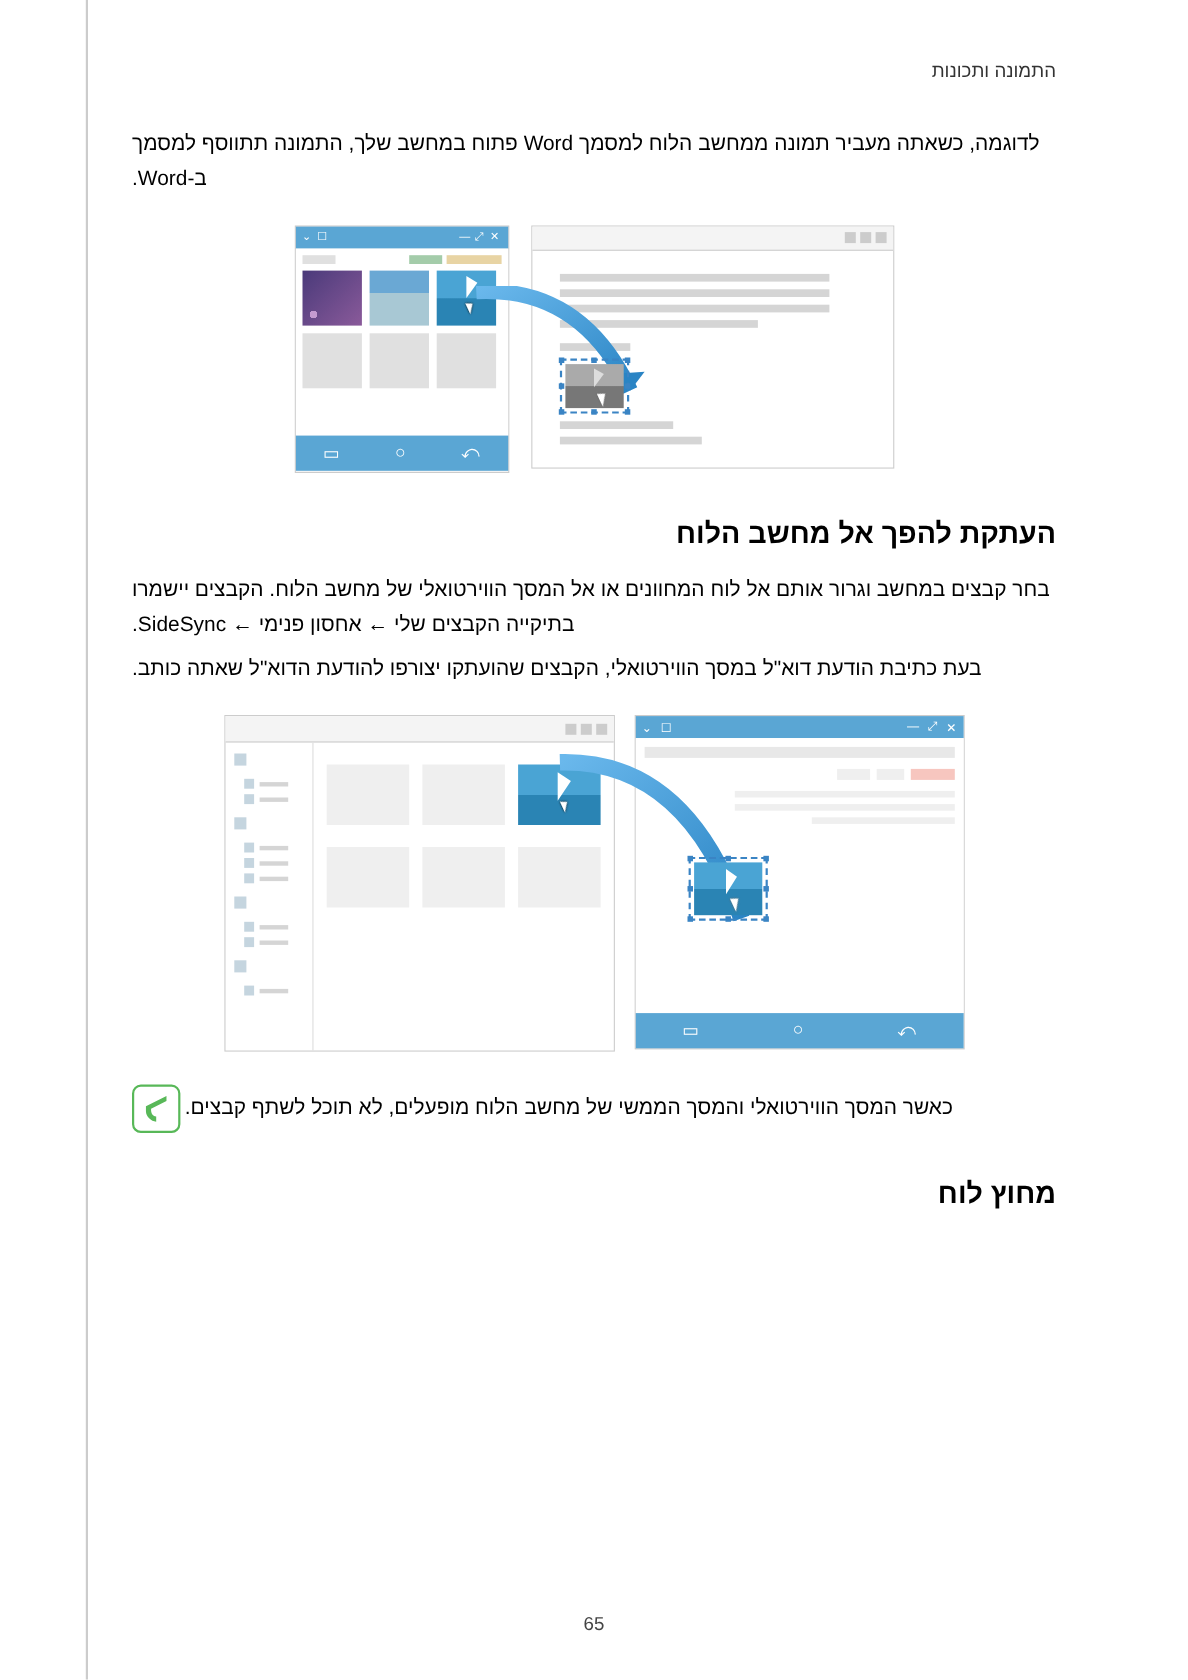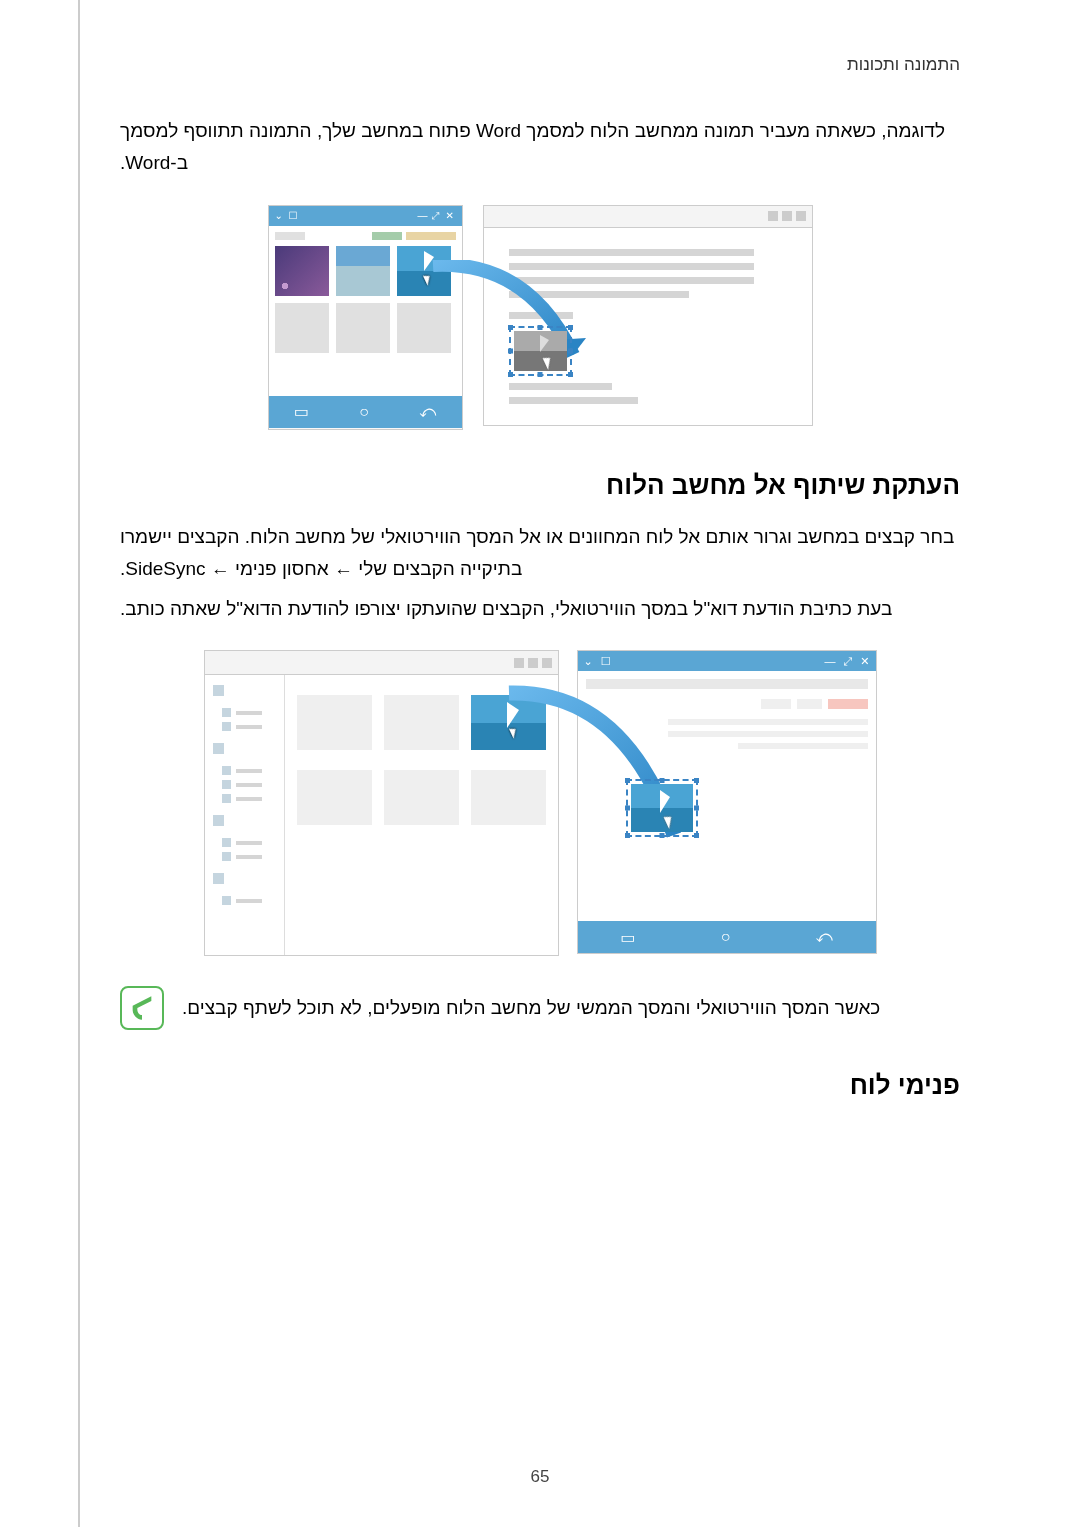--- a/index.html
+++ b/index.html
@@ -167,21 +167,21 @@
   .p2-selected .inner::after { content: ""; position: absolute; left: 48%; top: 12%; width: 0; height: 0; border-left: 10px solid #fff; border-top: 7px solid transparent; border-bottom: 16px solid transparent; }
   .phone2-navbar { height: 32px; background: #5aa6d4; display: flex; justify-content: space-around; align-items: center; color: #fff; font-size: 16px; }
 
   .arrow2 { position: absolute; top: 35px; left: 300px; width: 190px; height: 190px; pointer-events: none; }
 
   
   .info-row {
     display: flex;
     align-items: center;
     justify-content: flex-end;
-    gap: 18px;
+    gap: 4px;
     margin: 30px 0 12px 0;
   }
   .info-text { font-size: 19px; line-height: 1.7; text-align: right; }
   .info-icon {
     width: 44px; height: 44px; border: 2px solid #58b858; border-radius: 8px;
     display: flex; align-items: center; justify-content: center; flex-shrink: 0;
   }
   .info-icon svg { width: 28px; height: 28px; }
 
   .page-num {
@@ -280,21 +280,21 @@
               <div class="handle h-rm"></div>
             <div class="cursor2" style="left: 34px; top: 28px;"></div>
           </div>
           <div class="doc-line w40"></div>
           <div class="doc-line w50"></div>
         </div>
       </div>
     </div>
   </div>
 
-  <h3 class="heading">העתקת שיתוף אל מחשב הלוח</h3>
+  <h3 class="heading">העתקת להפך אל מחשב הלוח</h3>
   <p class="para">
     <span>בחר קבצים במחשב וגרור אותם אל לוח המחוונים או אל המסך הווירטואלי של מחשב הלוח. הקבצים יישמרו בתיקייה </span><span class="bold">הקבצים שלי ← אחסון פנימי ← SideSync</span><span>.</span>
   </p>
   <p class="para">בעת כתיבת הודעת דוא"ל במסך הווירטואלי, הקבצים שהועתקו יצורפו להודעת הדוא"ל שאתה כותב.</p>
 
   <div class="figure">
     <div class="fig2-container">
 
       <div class="desktop-window">
         <div class="desk-titlebar">
@@ -419,17 +419,17 @@
 
   <div class="info-row">
     <div class="info-text">כאשר המסך הווירטואלי והמסך הממשי של מחשב הלוח מופעלים, לא תוכל לשתף קבצים.</div>
     <div class="info-icon">
       <svg viewBox="0 0 24 24">
           <path fill="#58b858" d="M20 2 L4 10 L4 14 C4 18 8 22 12 22 L12 18 C9 18 8 15 8 13 L8 12 L20 6 Z"></path>
         </svg>
     </div>
   </div>
 
-  <h3 class="heading">פנימי לוח</h3>
+  <h3 class="heading">מחוץ לוח</h3>
 
 </div>
 
 <div class="page-num">65</div>
 
 </body></html>

